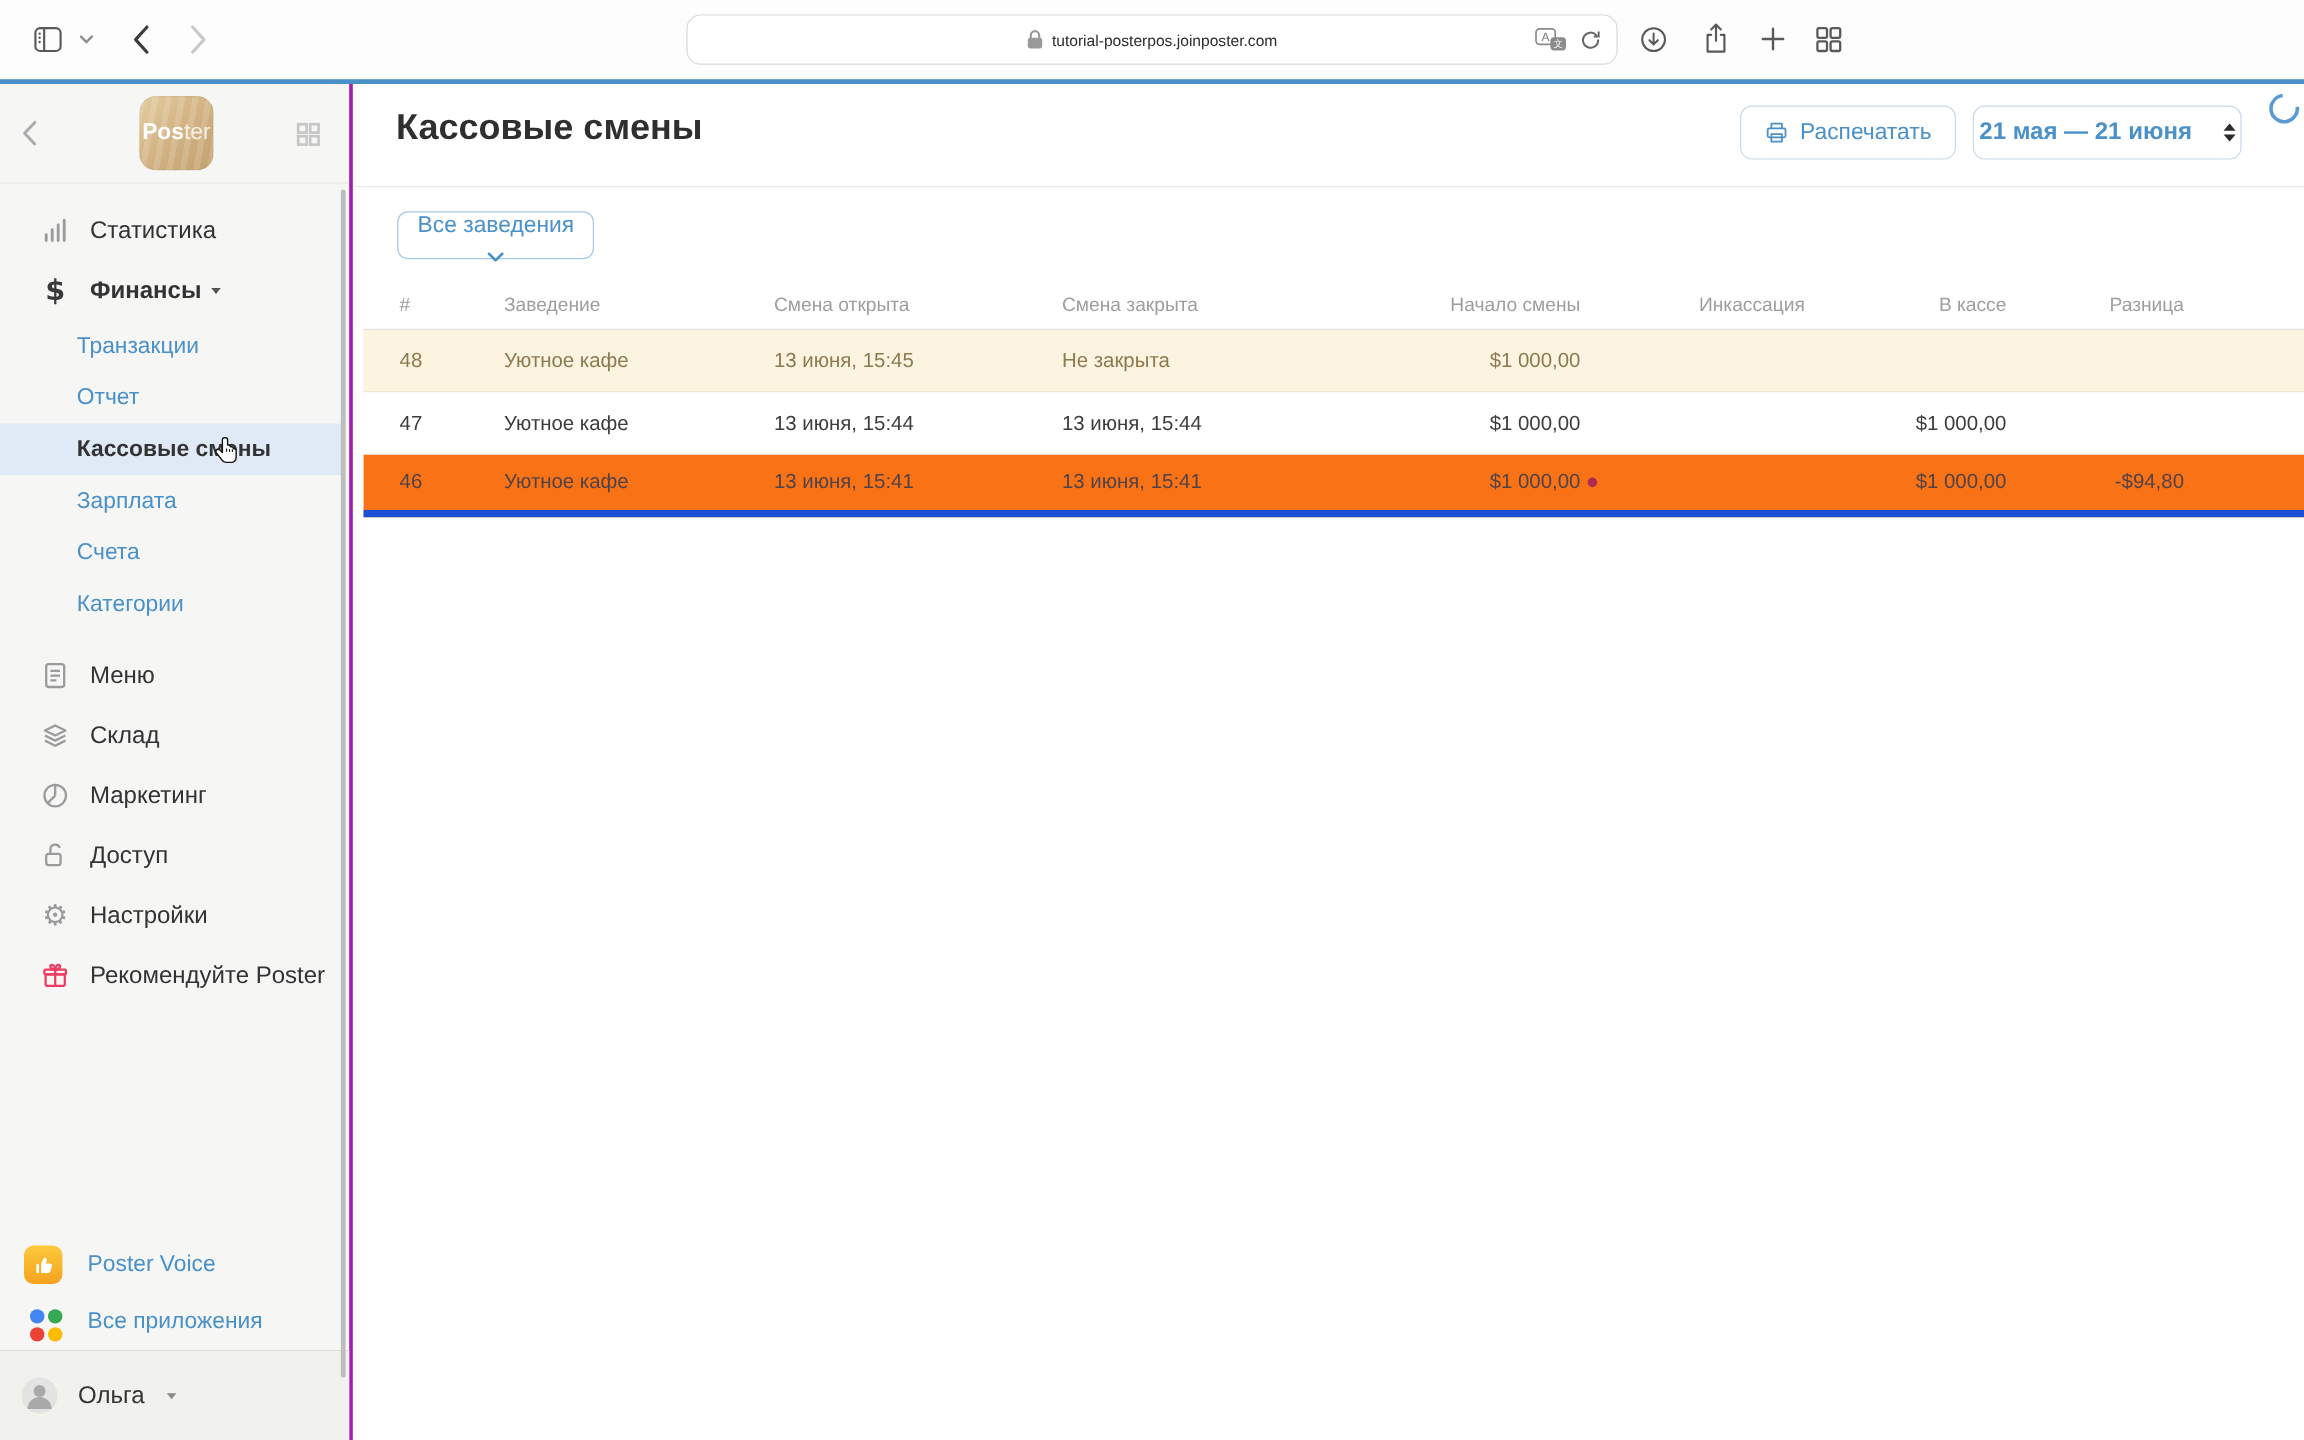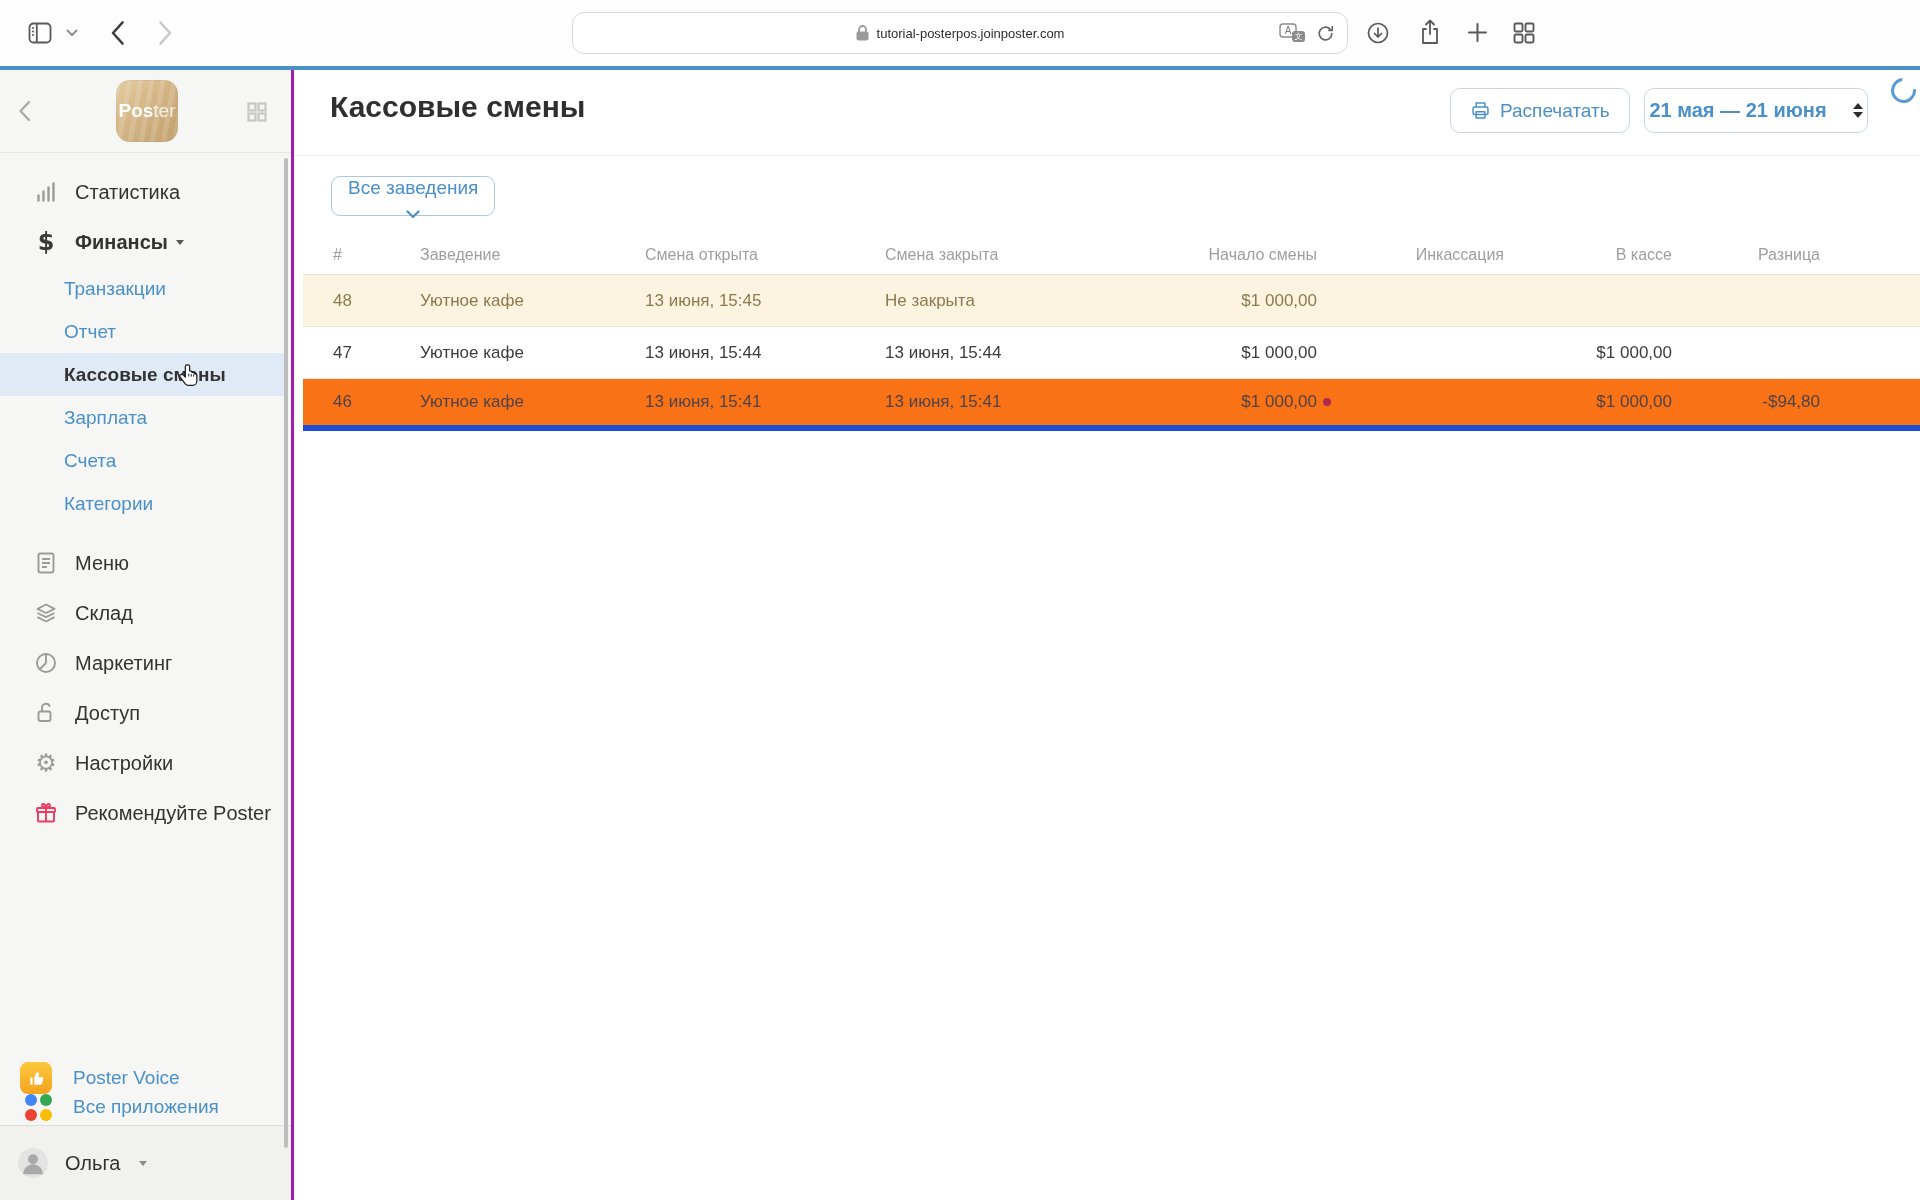--- a/index.html
+++ b/index.html
@@ -39,25 +39,25 @@
   .nav-item .dollar { font-size:24px; font-weight:700; color:#3a3a3a; font-family:"DejaVu Sans",sans-serif; }
   .nav-item .gear-glyph { font-family:"DejaVu Sans",sans-serif; font-size:24px; line-height:22px; color:#9b9b9b; }
   .nav-sub { height:43px; display:flex; align-items:center; padding-left:64px; font-size:19px; color:#4a90c9; cursor:default; }
   .nav-sub.selected { background:#dfeaf6; color:#333; font-weight:700; margin-right:5px; }
   .nav-gap { height:13px; }
   .caret-down { display:inline-block; width:0; height:0; border-left:4.5px solid transparent; border-right:4.5px solid transparent;
     border-top:5.5px solid #555; margin-left:8px; }
 
   .fin-bold { font-weight:600; }
 
-  .voice-row { position:absolute; left:20px; top:968px; height:32px; display:flex; align-items:center; gap:21px;margin-top:24px; }
+  .voice-row { position:absolute; left:20px; top:968px; height:32px; display:flex; align-items:center; gap:21px; }
   .voice-icon { width:32px; height:32px; border-radius:8px; background:linear-gradient(180deg,#fcc93d,#f5a21f);
     display:flex; align-items:center; justify-content:center; }
   .blue-link { font-size:19px; color:#4a90c9; }
-  .apps-row { position:absolute; left:25px; top:1021px; height:32px; display:flex; align-items:center; gap:21px; }
+  .apps-row { position:absolute; left:25px; top:1021px; height:32px; display:flex; gap:21px; }
   .apps-dots { width:27px; height:27px; display:grid; grid-template-columns:12px 12px; grid-template-rows:12px 12px; gap:3px; }
   .apps-dots span { width:12px; height:12px; border-radius:50%; }
   .d-blue { background:#4285f4; } .d-green { background:#34a853; } .d-red { background:#ea4335; } .d-yellow { background:#fbbc05; }
   .sidebar-footer-divider { position:absolute; left:0; top:1055px; width:100%; height:1px; background:#ddddda; }
   .user-row { position:absolute; left:0; top:1056px; width:100%; height:74px; background:#f1f1ee; display:flex; align-items:center; padding-left:18px; gap:17px; }
   .avatar { width:30px; height:30px; border-radius:50%; background:#e3e3e3; overflow:hidden; display:flex; align-items:flex-end; justify-content:center; }
   .user-name { font-size:20px; color:#333; }
   .user-caret { border-top-color:#8a8a8a; margin-left:2px; }
   .sb-thumb { position:absolute; right:3px; top:88px; width:4px; height:990px; background:#bdbdbd; border-radius:2px; }
 

